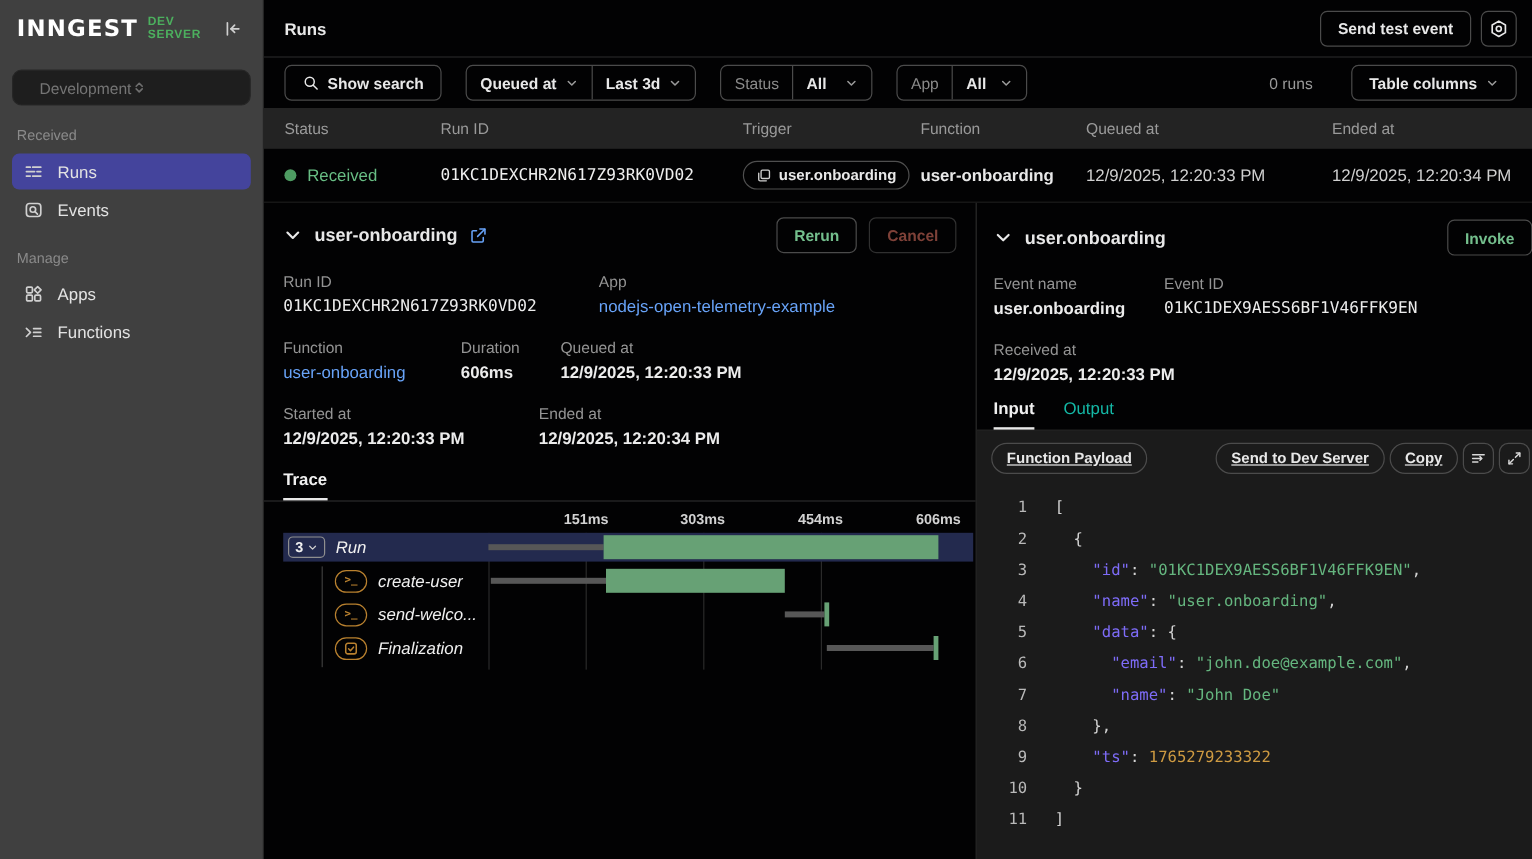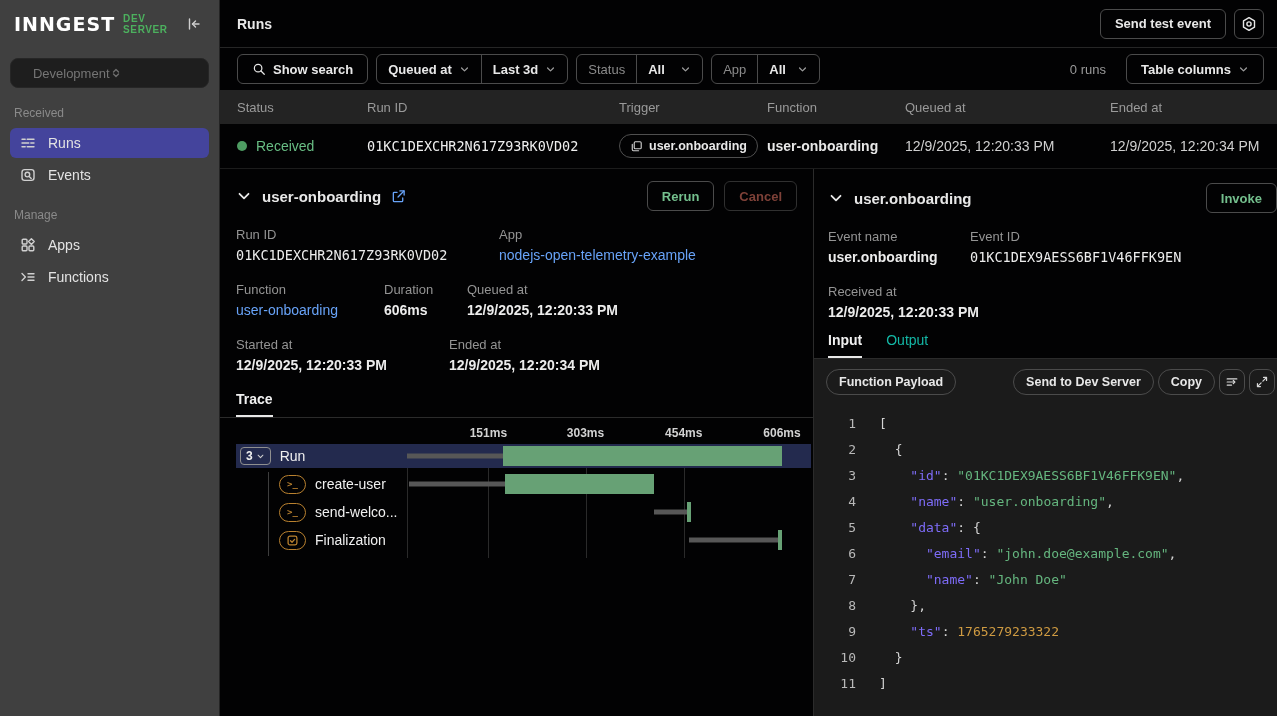--- a/index.html
+++ b/index.html
@@ -28,21 +28,21 @@
 
   
   .main { flex:1; display:flex; flex-direction:column; min-width:0; }
   .top-header { height:48px; flex:0 0 48px; display:flex; align-items:center; padding:0 13px 0 17px; border-bottom:1px solid #262626; }
   .page-title { font-size:14px; font-weight:600; flex:1; }
   .btn { background:transparent; border:1px solid #4b4b4b; border-radius:6px; color:#e8e8e8; font-size:13px; font-weight:600; height:30px; padding:0 14px; font-family:inherit; cursor:pointer; display:inline-flex; align-items:center; gap:7px; }
   .icon-btn { width:30px; padding:0; justify-content:center; }
   .icon-btn svg { width:16px; height:16px; }
   .top-header .btn + .btn { margin-left:8px; }
 
-  .toolbar { height:42px; flex:0 0 42px; display:flex; align-items:center; padding:0 13px 0 17px; gap:8px; }
+  .toolbar { height:42px; flex:0 0 42px; display:flex; align-items:center; padding:0 13px 0 17px; gap:20px; }
   .filter-group { display:flex; align-items:center; height:30px; border:1px solid #4b4b4b; border-radius:6px; overflow:hidden; }
   .filter-seg { display:flex; align-items:center; gap:7px; height:100%; padding:0 11px; font-size:13px; font-weight:600; cursor:pointer; }
   .filter-seg + .filter-seg { border-left:1px solid #4b4b4b; }
   .filter-seg.muted { color:#8b8b8b; font-weight:400; cursor:default; }
   .filter-seg svg, .btn .chev svg { width:11px; height:11px; color:#9a9a9a; }
   .btn .search-ic svg { width:14px; height:14px; }
   .toolbar-spacer { flex:1; }
   .runs-count { font-size:13px; color:#9a9a9a; margin-right:12px; }
 
   
@@ -94,29 +94,29 @@
   .connector { position:absolute; left:48px; top:46px; width:1px; height:84px; background:#3d3d3d; }
   .trow { display:flex; height:24px; margin:0 2px 4px 16px; align-items:center; position:relative; }
   .trow.root { background:#232a4e; }
   .tlabel { width:171px; flex:0 0 171px; display:flex; align-items:center; gap:9px; padding-left:4px; font-size:14px; color:#f0f0f0; }
   .trow:not(.root) .tlabel { padding-left:43px; }
   .tbadge { display:inline-flex; align-items:center; gap:3px; border:1px solid #8f8f8f; border-radius:4px; height:18px; padding:0 5px; font-size:12px; font-weight:700; cursor:pointer; }
   .tbadge svg { width:9px; height:9px; color:#cfcfcf; }
   .titem-icon { width:27px; height:19px; flex:0 0 27px; border:1px solid #b9812f; border-radius:10px; color:#b9812f; display:inline-flex; align-items:center; justify-content:center; }
   .titem-icon .glyph { font-family:"DejaVu Sans Mono", monospace; font-size:9px; font-weight:700; letter-spacing:0; }
   .titem-icon svg { width:11px; height:11px; }
-  .tname { white-space:nowrap; overflow:hidden; }
+  .tname { white-space:nowrap; overflow:hidden;font-style:italic; }
   .tbars { flex:1; padding-right:29px; align-self:stretch; }
   .track { position:relative; height:100%; }
   .tqueue { position:absolute; top:50%; transform:translateY(-50%); height:5px; background:#575757; }
   .tbar { position:absolute; top:50%; transform:translateY(-50%); height:20px; background:#67a175; min-width:3px; }
 
   
   .code-panel { flex:1; background:#1b1b1b; margin-top:0; display:flex; flex-direction:column; min-height:0; }
-  .code-head { display:flex; align-items:flex-end; padding:10px 12px; gap:4px; }
+  .code-head { display:flex; align-items:flex-end; padding:10px 12px; gap:4px;text-decoration:underline; }
   .pill { height:26px; border:1px solid #4b4b4b; border-radius:13px; display:inline-flex; align-items:center; padding:0 12px; font-size:12.5px; font-weight:600; background:transparent; color:#e8e8e8; font-family:inherit; cursor:pointer; }
   .pill.static { cursor:default; }
   .code-head .spacer { flex:1; }
   .mini-btn { width:26px; height:26px; flex:0 0 26px; border:1px solid #4b4b4b; border-radius:8px; background:transparent; color:#d8d8d8; display:inline-flex; align-items:center; justify-content:center; cursor:pointer; }
   .mini-btn svg { width:14px; height:14px; }
   .mini-btn.expand { margin-right:-10px; }
   .code-body { flex:1; overflow:hidden; padding-top:6px; font-family:"DejaVu Sans Mono", monospace; font-size:13px; line-height:26px; }
   .code-line { display:flex; white-space:pre; }
   .ln { width:42px; flex:0 0 42px; text-align:right; color:#b9b9b9; user-select:none; }
   .lc { margin-left:23px; }

